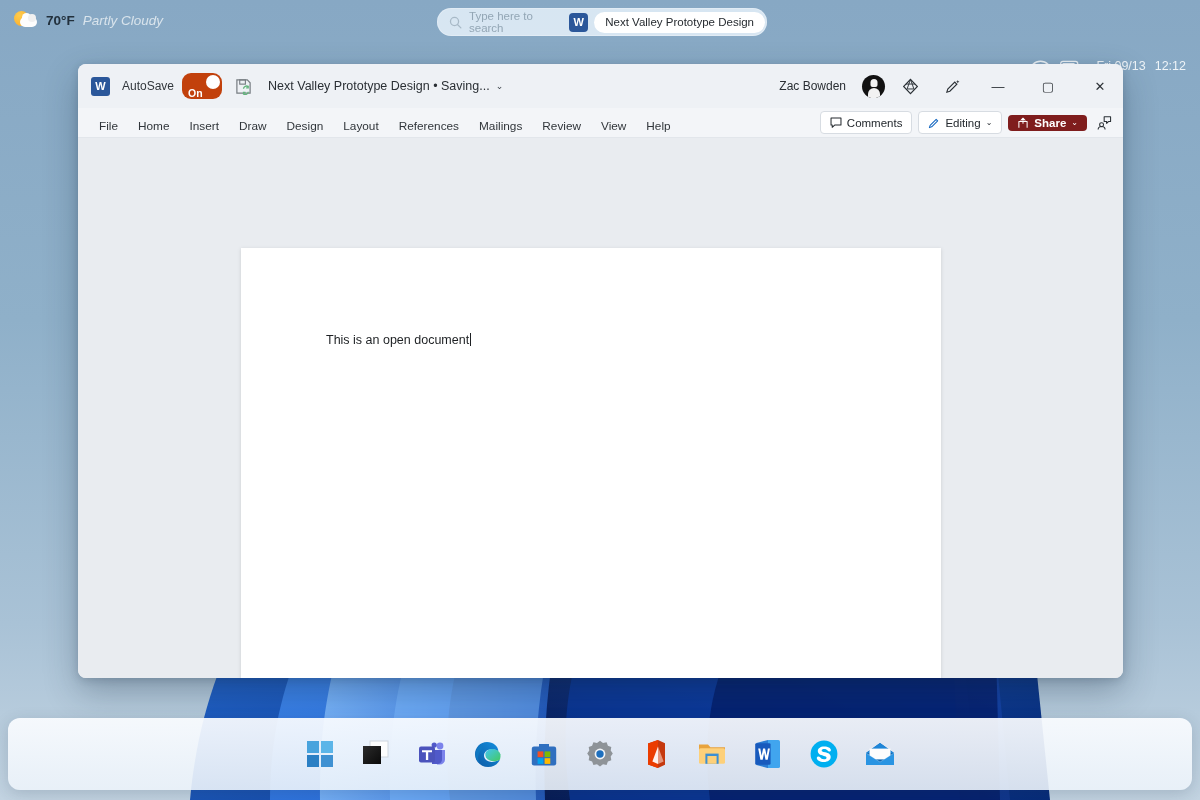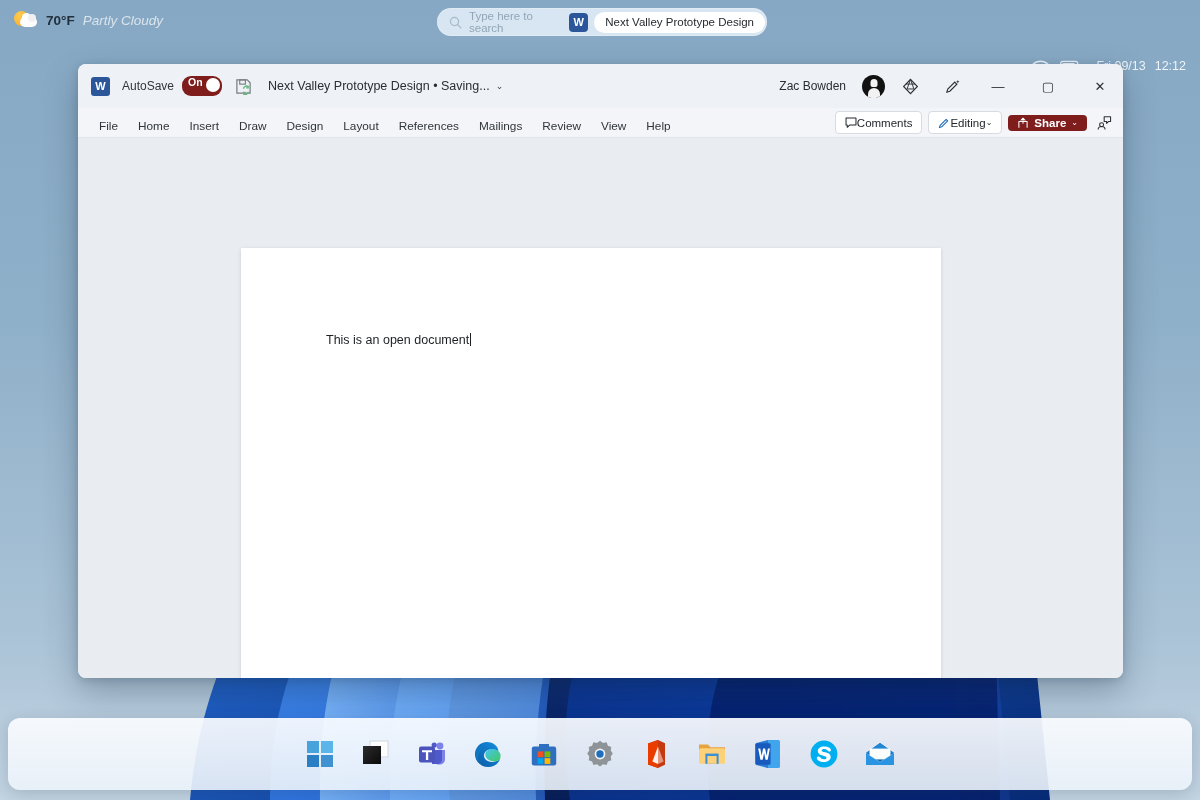--- a/index.html
+++ b/index.html
@@ -52,22 +52,22 @@
   #word{
     position:absolute;left:78px;top:64px;width:1045px;height:614px;
     background:#eceff3;border-radius:8px;overflow:hidden;
     box-shadow:0 14px 34px rgba(20,40,60,0.30),0 2px 8px rgba(20,40,60,0.18);
   }
   .titlebar{height:44px;background:#eef1f5;display:flex;align-items:center;position:relative;}
   .w-icon{width:19px;height:19px;border-radius:3px;background:#2b579a;margin-left:13px;
           display:flex;align-items:center;justify-content:center;}
   .w-icon span{color:#fff;font-size:11px;font-weight:bold;line-height:1;}
   .autosave-label{font-size:12px;color:#31363b;margin-left:12px;}
-  .toggle{margin-left:8px;width:40px;height:20px;border-radius:9px;background:#7f1d1d;
-          display:flex;align-items:flex-start;position:relative;}
+  .toggle{margin-left:8px;width:40px;height:26px;border-radius:9px;background:#c2410c;
+          display:flex;align-items:flex-end;position:relative;}
   .toggle .on{color:#fff;font-size:10.5px;font-weight:bold;margin-left:6px;}
   .toggle .knob{position:absolute;right:2px;top:2px;width:14px;height:14px;border-radius:50%;background:#fff;}
   .saveicon{margin-left:13px;width:17px;height:17px;opacity:.72;}
   .doctitle{margin-left:16px;font-size:12.5px;color:#2a2f34;display:flex;align-items:center;gap:6px;}
   .chev{font-size:9px;color:#3b4249;}
   .wsearch{position:absolute;left:404px;top:9px;width:280px;height:26px;background:#fff;border-radius:4px;
            display:flex;align-items:center;}
   .wsearch .mag2{margin-left:9px;opacity:.6;}
   .wsearch .ph{font-size:11.5px;color:#4e555c;margin-left:8px;flex:1;}
   .wsearch .mic{margin-right:9px;opacity:.62;}
@@ -80,21 +80,21 @@
                 width:12px;height:10px;border-radius:6px 6px 0 0;background:#f2f2f2;}
   .tb-btn{width:34px;height:44px;display:flex;align-items:center;justify-content:center;}
   .wctl{width:42px;height:44px;display:flex;align-items:center;justify-content:center;color:#2c3136;font-size:13px;}
   .wctl.close{width:46px;}
 
   .ribbon{height:29px;background:#f3f5f8;display:flex;align-items:flex-end;position:relative;
           border-bottom:1px solid #e2e6eb;}
   .tabs{display:flex;align-items:center;margin-left:12px;gap:2px;}
   .tab{font-size:11.8px;color:#30353a;padding:4px 9px;border-radius:4px;}
   .rb-right{position:absolute;right:8px;top:0;height:29px;display:flex;align-items:center;gap:6px;}
-  .btn-light{display:flex;align-items:center;background:#fff;border:1px solid #d7dce2;border-radius:4px;
+  .btn-light{display:flex;align-items:center;gap:5px;background:#fff;border:1px solid #d7dce2;border-radius:4px;
              height:21px;padding:0 9px;font-size:11.5px;color:#24292e;}
   .btn-blue{display:flex;align-items:center;gap:5px;background:#7f1d1d;border-radius:4px;height:16px;
             padding:0 9px;font-size:11.5px;color:#fff;font-weight:bold;}
   .btn-icon{width:22px;height:22px;display:flex;align-items:center;justify-content:center;}
 
   .canvas{position:absolute;left:0;top:74px;right:0;bottom:0;background:#e9ecf0;}
   .page{position:absolute;left:163px;top:78px;width:700px;bottom:0;background:#fff;
         box-shadow:0 1px 4px rgba(0,0,0,0.13);margin-top:32px;}
   .doctext{position:absolute;left:85px;top:85px;font-size:12.5px;color:#1d2023;white-space:nowrap;}
   .caret{display:inline-block;width:1px;height:13px;background:#1d2023;vertical-align:-2px;margin-left:1px;}

